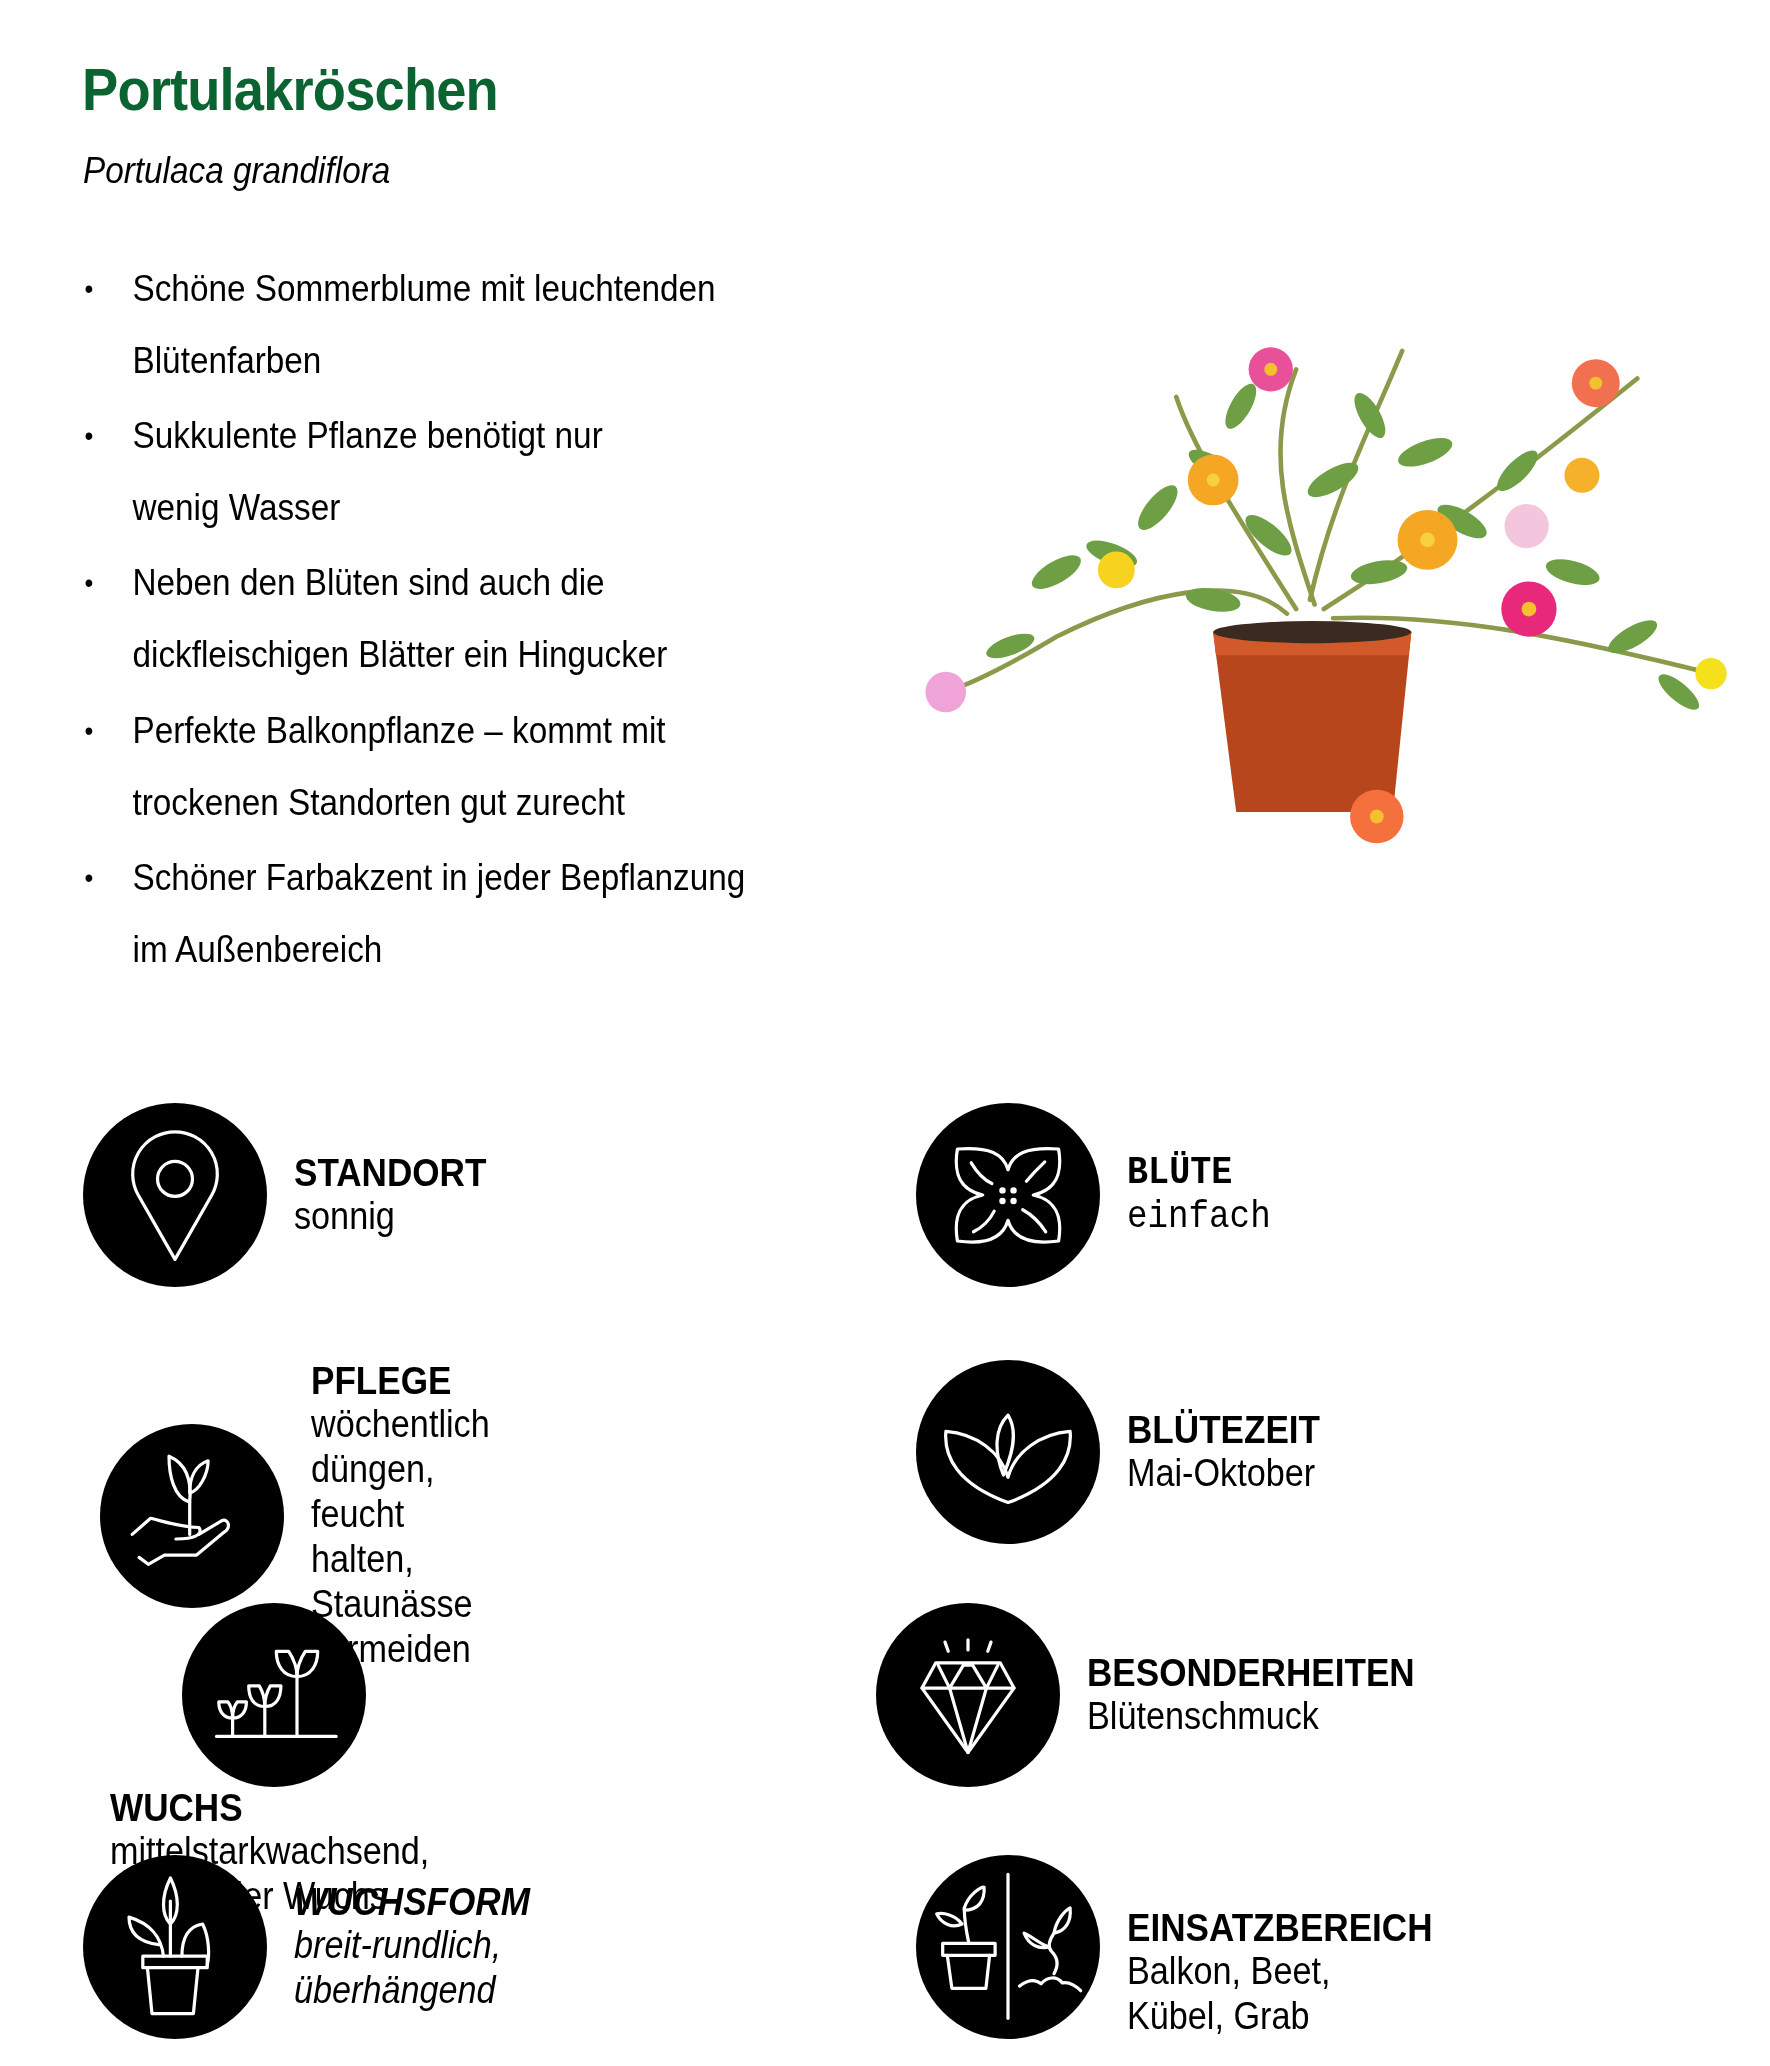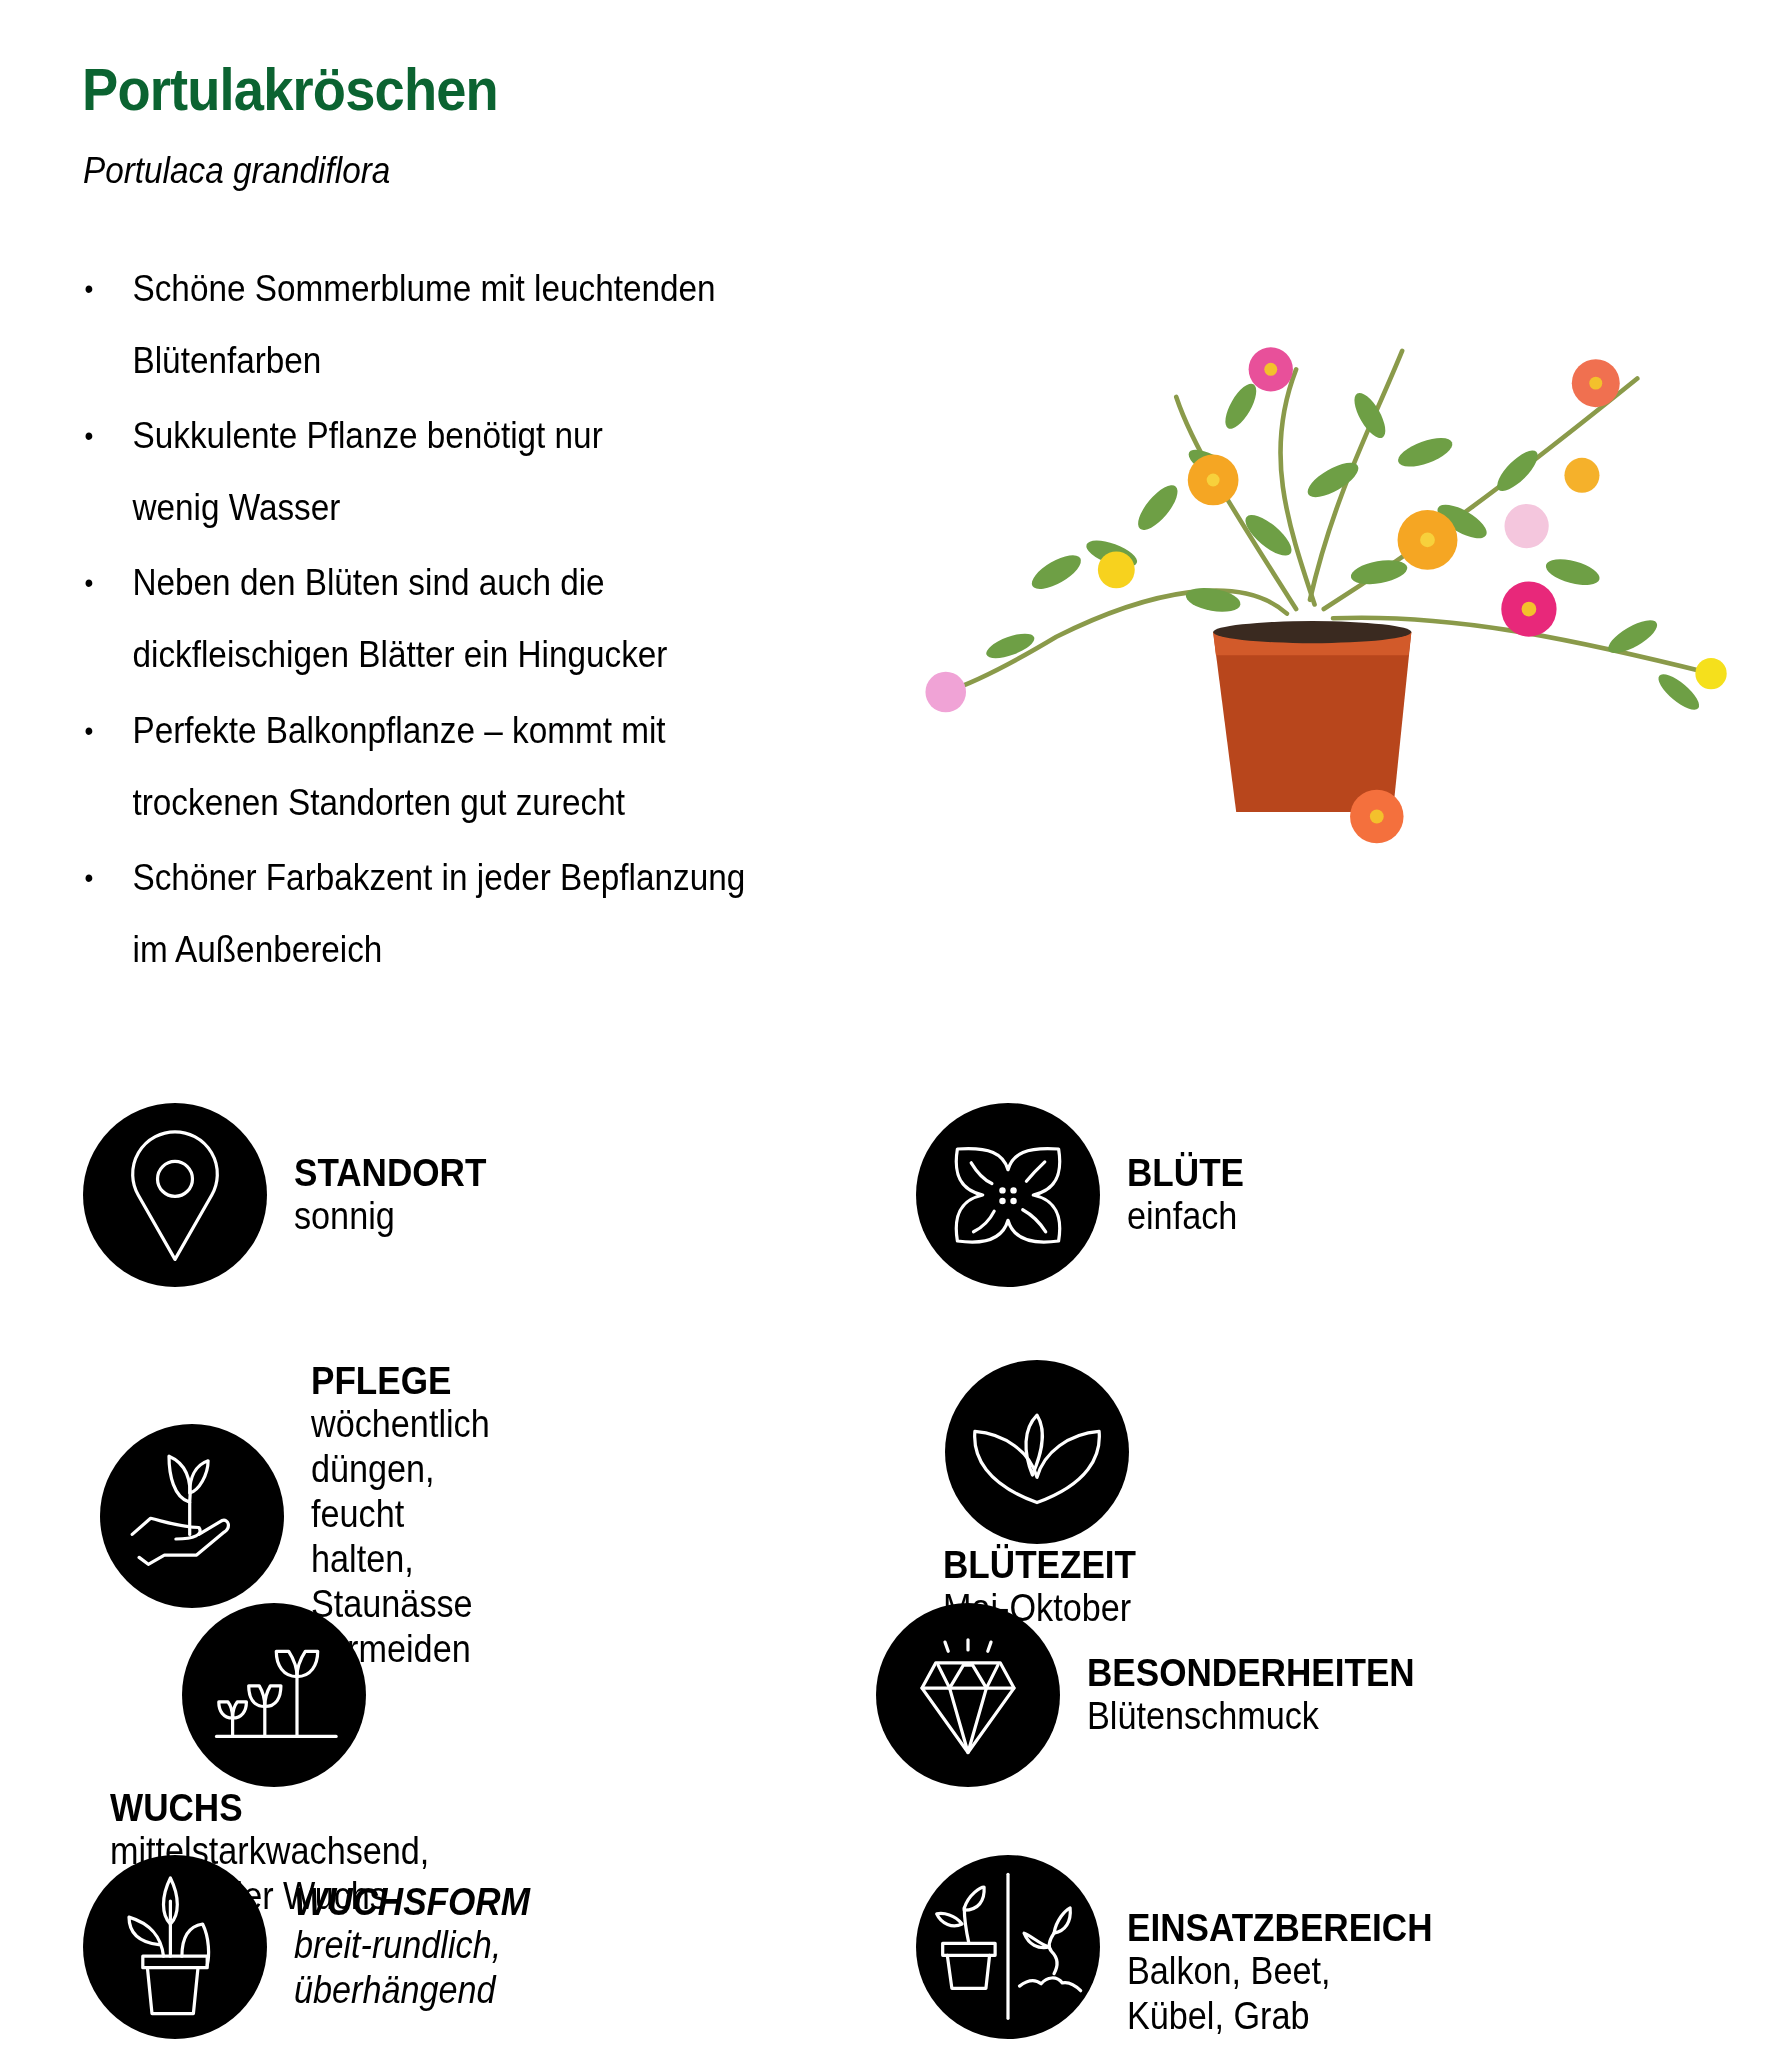--- a/index.html
+++ b/index.html
@@ -123,21 +123,21 @@
         <path d="M200 340 L120 200 A92 92 0 1 1 280 200 Z"></path>
         <circle cx="200" cy="165" r="38"></circle>
       </svg>
     </div>
     <div class="ftext">
       <div class="flabel">STANDORT</div>
       <div class="fvalue">sonnig</div>
     </div>
   </div>
 
-  <div class="feature" style="left:916px; top:1103px;">
+  <div class="feature" style="left:916px; top:1103px;font-family:Liberation Mono, monospace;">
     <div class="circle">
       <svg viewBox="0 0 400 400" fill="none" stroke="#fff" stroke-width="7" stroke-linecap="round" stroke-linejoin="round">
         <path d="M200 145 C190 110 160 95 90 100 C80 160 100 190 145 200 C100 210 80 240 90 300 C160 310 190 290 200 255 C210 290 240 310 310 300 C320 240 300 210 255 200 C300 190 320 160 310 100 C240 95 210 110 200 145 Z"></path>
         <path d="M120 130 C135 155 150 168 165 175"></path>
         <path d="M280 128 C262 145 250 158 240 170"></path>
         <path d="M125 280 C145 270 160 255 170 235"></path>
         <path d="M282 280 C268 258 252 243 232 232"></path>
         <g fill="#fff" stroke="none">
           <circle cx="188" cy="190" r="7"></circle>
             <circle cx="212" cy="190" r="7"></circle>
@@ -162,21 +162,21 @@
         <path d="M215 240 L265 210 C280 205 285 225 270 235 L210 285 L140 285 L105 305 L85 290"></path>
       </svg>
     </div>
     <div class="ftext">
       <div class="flabel">PFLEGE</div>
       <div class="fvalue">wöchentlich düngen, feucht
 halten, Staunässe vermeiden</div>
     </div>
   </div>
 
-  <div class="feature" style="left:916px; top:1360px;flex-direction:column;">
+  <div class="feature" style="left:916px; top:1360px;">
     <div class="circle">
       <svg viewBox="0 0 400 400" fill="none" stroke="#fff" stroke-width="7" stroke-linejoin="round">
         <path d="M200 120 C170 150 170 200 190 250 C205 215 225 160 200 120 Z"></path>
         <path d="M65 155 C60 210 90 270 200 310 C310 270 340 210 335 155 C270 160 215 200 200 255 C185 200 130 160 65 155 Z"></path>
       </svg>
     </div>
     <div class="ftext">
       <div class="flabel">BLÜTEZEIT</div>
       <div class="fvalue"> Mai-Oktober</div>
     </div>

